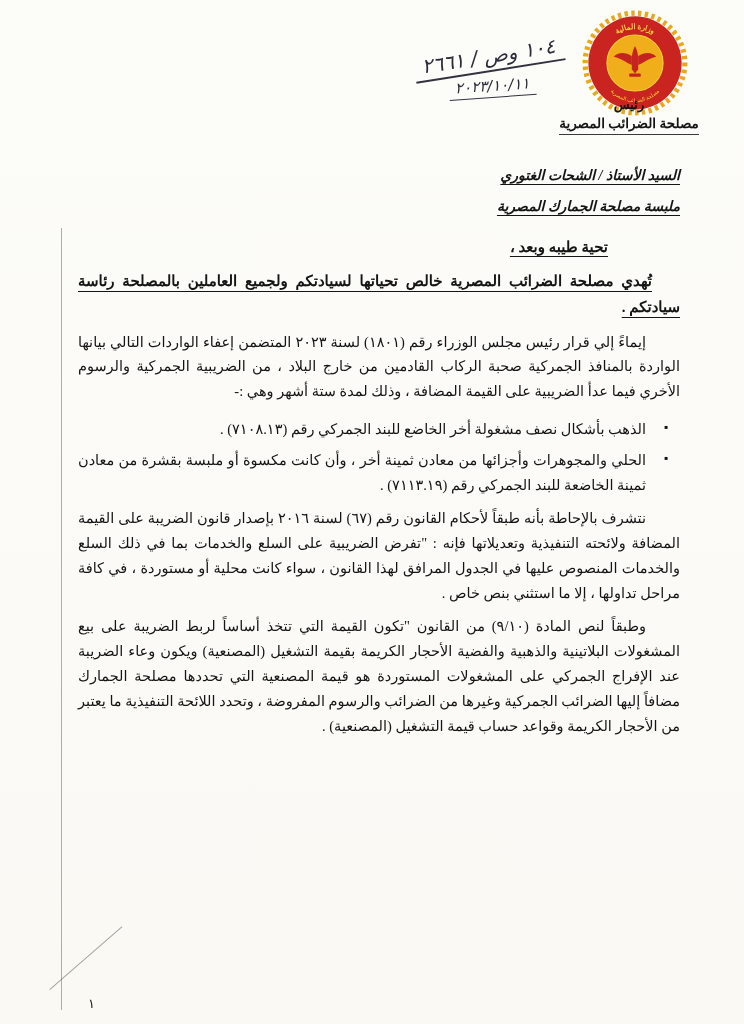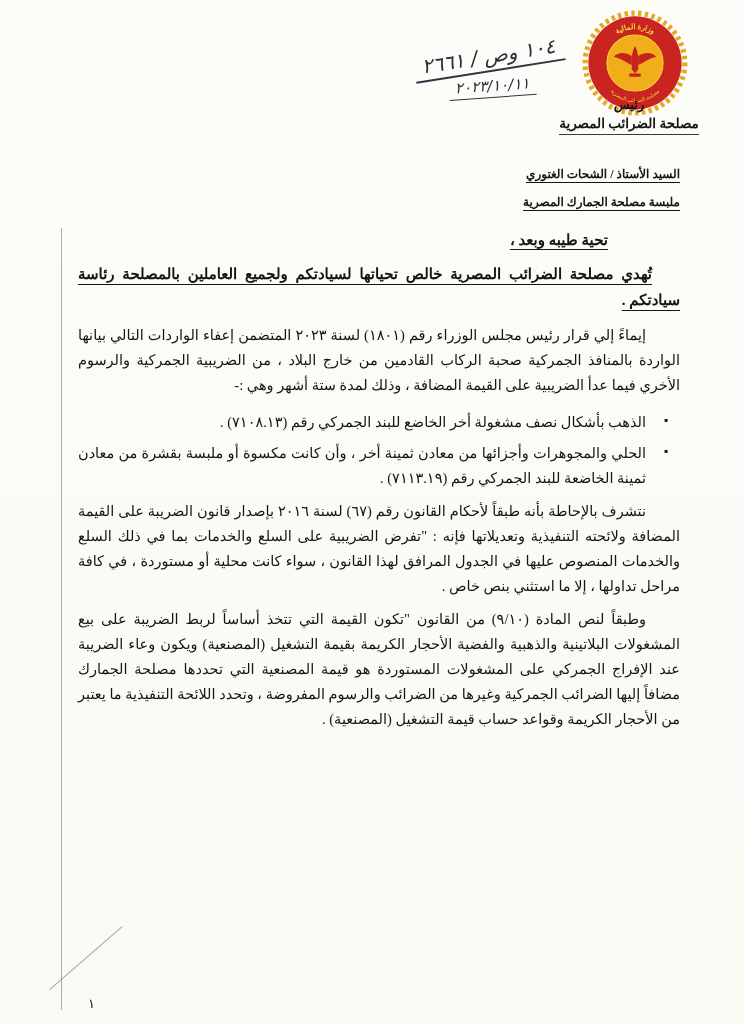--- a/index.html
+++ b/index.html
@@ -31,22 +31,22 @@
   .handwritten { position:absolute; top:44px; right:178px; transform:rotate(-7deg);
                  direction:rtl; text-align:center; color:#2e2c38;
                  font-family:"DejaVu Sans",sans-serif; font-style:italic; }
   .hw-ref  { font-size:20px; letter-spacing:2px; border-bottom:2px solid #34323e; padding:0 8px 2px; transform:rotate(-2deg); }
   .hw-date { font-size:15px; letter-spacing:1px; margin-top:5px; border-bottom:1.5px solid #34323e;
              padding:0 6px 2px; display:inline-block; transform:rotate(3deg); }
 
   
   main { position:absolute; top:164px; right:64px; left:78px;
          direction:rtl; text-align:justify; font-size:14.5px; line-height:1.72; }
-  .recipient-line { font-weight:bold; font-size:12px; text-decoration:underline;
-                    text-underline-offset:4px; margin-bottom:7px; }
+  .recipient-line { font-weight:bold; font-size:14px; text-decoration:underline;
+                    text-underline-offset:4px; margin-bottom:7px;font-style:italic; }
   .greeting { margin:16px 72px 8px 0; font-weight:bold; font-size:15px;
               text-decoration:underline; text-underline-offset:4px; width:fit-content; }
   .intro { font-weight:bold; font-size:15px; text-decoration:underline; text-underline-offset:5px;
            text-indent:28px; margin:6px 0 9px; }
   p.body-par { margin:8px 0; text-indent:34px; }
   ul.items { list-style:none; margin:13px 0 8px; padding:0 12px 0 0; }
   ul.items li { position:relative; padding-right:22px; margin:6px 0; }
   ul.items li::before { content:"▪"; position:absolute; right:0; top:0; font-size:12px; color:#111; }
 
   .page-num { position:absolute; bottom:12px; left:88px; font-size:13px; color:#222; }

